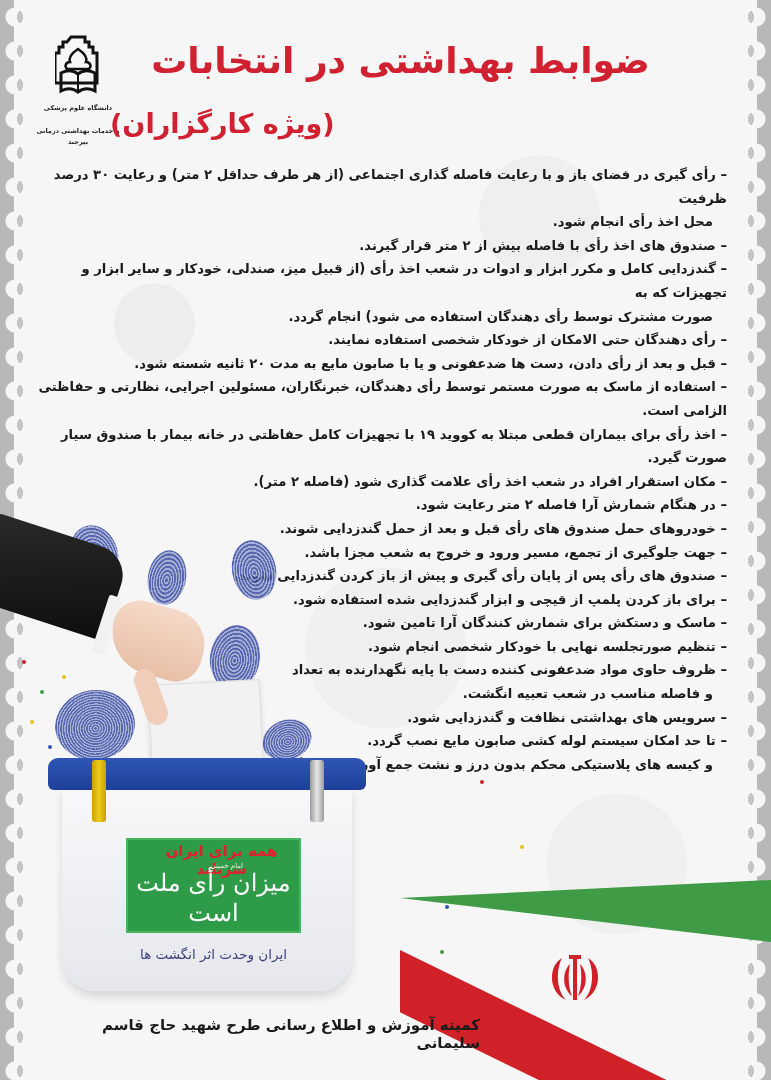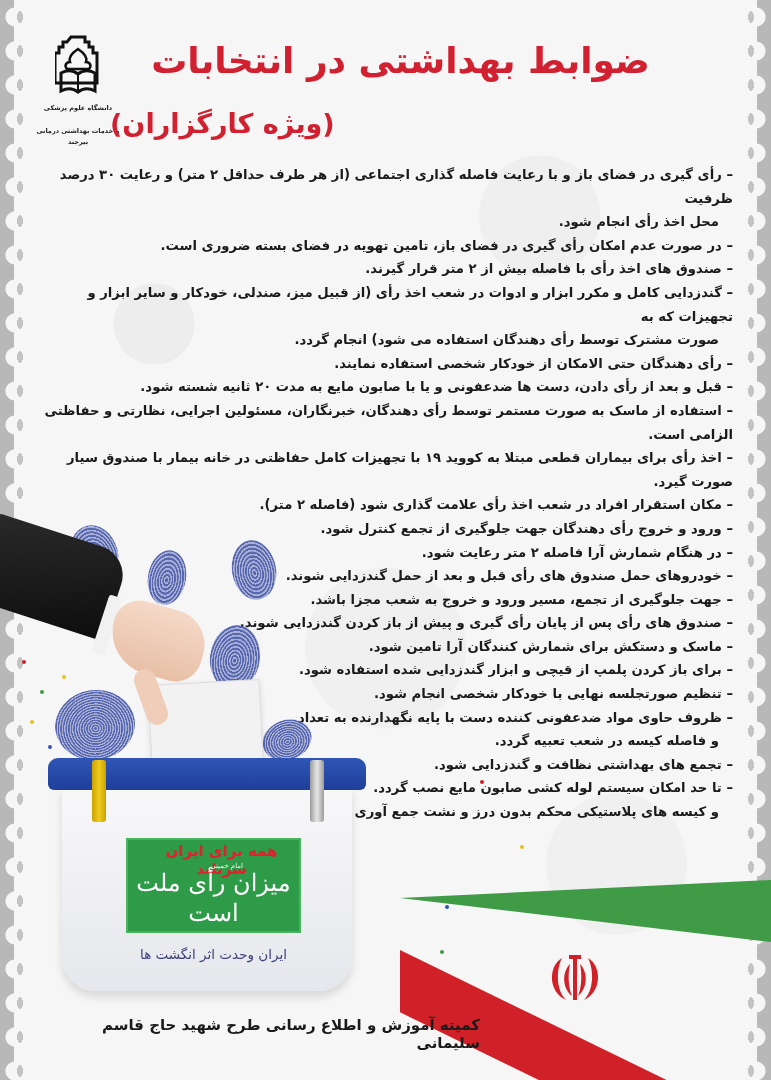--- a/index.html
+++ b/index.html
@@ -57,21 +57,21 @@
   }
   .subtitle {
     position: absolute; left: 110px; right: 80px; top: 108px;
     text-align: left; direction: rtl;
     font-family: "DejaVu Sans", sans-serif; font-weight: bold;
     font-size: 27px; color: #d1202f;
   }
 
   
   .rules {
-    position: absolute; right: 38px; top: 163px; width: 690px;
+    position: absolute; right: 44px; top: 163px; width: 690px;
     direction: rtl; text-align: right;
     font-family: "DejaVu Sans", sans-serif; font-weight: bold;
     font-size: 13.2px; color: #1a1a1a; line-height: 23.6px;
     list-style: none;
   }
   .rules li { padding-right: 0; }
   .rules li .cont { display: block; padding-right: 14px; }
   .fingerprint {
     position: absolute; border-radius: 50%;
     background:
@@ -185,38 +185,36 @@
   </svg>
   <div class="logo-text">دانشگاه علوم پزشکی</div>
   <div class="logo-text" style="margin-top:12px">و خدمات بهداشتی درمانی بیرجند</div>
 </div>
 
 <h1 class="title">ضوابط بهداشتی در انتخابات</h1>
 <h2 class="subtitle">(ویژه کارگزاران)</h2>
 
 <ul class="rules">
   <li><span>– رأی گیری در فضای باز و با رعایت فاصله گذاری اجتماعی (از هر طرف حداقل ۲ متر) و رعایت ۳۰ درصد ظرفیت</span><span class="cont">محل اخذ رأی انجام شود.</span></li>
-  <li><span>– در صورت عدم امکان رأی گیری در فضای باز، تامین تهویه در فضای بسته ضروری است.</span></li>
   <li><span>– صندوق های اخذ رأی با فاصله بیش از ۲ متر قرار گیرند.</span></li>
   <li><span>– گندزدایی کامل و مکرر ابزار و ادوات در شعب اخذ رأی (از قبیل میز، صندلی، خودکار و سایر ابزار و تجهیزات که به</span><span class="cont">صورت مشترک توسط رأی دهندگان استفاده می شود) انجام گردد.</span></li>
   <li><span>– رأی دهندگان حتی الامکان از خودکار شخصی استفاده نمایند.</span></li>
   <li><span>– قبل و بعد از رأی دادن، دست ها ضدعفونی و یا با صابون مایع به مدت ۲۰ ثانیه شسته شود.</span></li>
   <li><span>– استفاده از ماسک به صورت مستمر توسط رأی دهندگان، خبرنگاران، مسئولین اجرایی، نظارتی و حفاظتی الزامی است.</span></li>
   <li><span>– اخذ رأی برای بیماران قطعی مبتلا به کووید ۱۹ با تجهیزات کامل حفاظتی در خانه بیمار با صندوق سیار صورت گیرد.</span></li>
   <li><span>– مکان استقرار افراد در شعب اخذ رأی علامت گذاری شود (فاصله ۲ متر).</span></li>
-  <li><span>– ورود و خروج رأی دهندگان جهت جلوگیری از تجمع کنترل شود.</span></li>
   <li><span>– در هنگام شمارش آرا فاصله ۲ متر رعایت شود.</span></li>
   <li><span>– خودروهای حمل صندوق های رأی قبل و بعد از حمل گندزدایی شوند.</span></li>
   <li><span>– جهت جلوگیری از تجمع، مسیر ورود و خروج به شعب مجزا باشد.</span></li>
   <li><span>– صندوق های رأی پس از پایان رأی گیری و پیش از باز کردن گندزدایی شوند.</span></li>
+  <li><span>– برای باز کردن پلمپ از قیچی و ابزار گندزدایی شده استفاده شود.</span></li>
   <li><span>– ماسک و دستکش برای شمارش کنندگان آرا تامین شود.</span></li>
-  <li><span>– برای باز کردن پلمپ از قیچی و ابزار گندزدایی شده استفاده شود.</span></li>
   <li><span>– تنظیم صورتجلسه نهایی با خودکار شخصی انجام شود.</span></li>
-  <li><span>– ظروف حاوی مواد ضدعفونی کننده دست با پایه نگهدارنده به تعداد</span><span class="cont">و فاصله کیسه در شعب تعبیه گردد.</span></li>
-  <li><span>– تجمع های بهداشتی نظافت و گندزدایی شود.</span></li>
+  <li><span>– ظروف حاوی مواد ضدعفونی کننده دست با پایه نگهدارنده به تعداد</span><span class="cont">و فاصله مناسب در شعب تعبیه انگشت.</span></li>
+  <li><span>– سرویس های بهداشتی نظافت و گندزدایی شود.</span></li>
   <li><span>– تا حد امکان سیستم لوله کشی صابون مایع نصب گردد.</span></li>
   <li><span class="cont">و کیسه های پلاستیکی محکم بدون درز و نشت جمع آوری و دفع گردد.</span></li>
 </ul>
 
 <div class="fingerprint" style="left:70px;top:525px;width:48px;height:60px;transform:rotate(-15deg)"></div>
 <div class="fingerprint" style="left:148px;top:550px;width:38px;height:55px;transform:rotate(10deg)"></div>
 <div class="fingerprint" style="left:232px;top:540px;width:44px;height:60px;transform:rotate(-10deg)"></div>
 <div class="fingerprint" style="left:210px;top:625px;width:50px;height:65px;transform:rotate(8deg)"></div>
 <div class="fingerprint" style="left:55px;top:690px;width:80px;height:70px;transform:rotate(-8deg)"></div>
 <div class="fingerprint" style="left:262px;top:720px;width:50px;height:40px;transform:rotate(-20deg)"></div>

